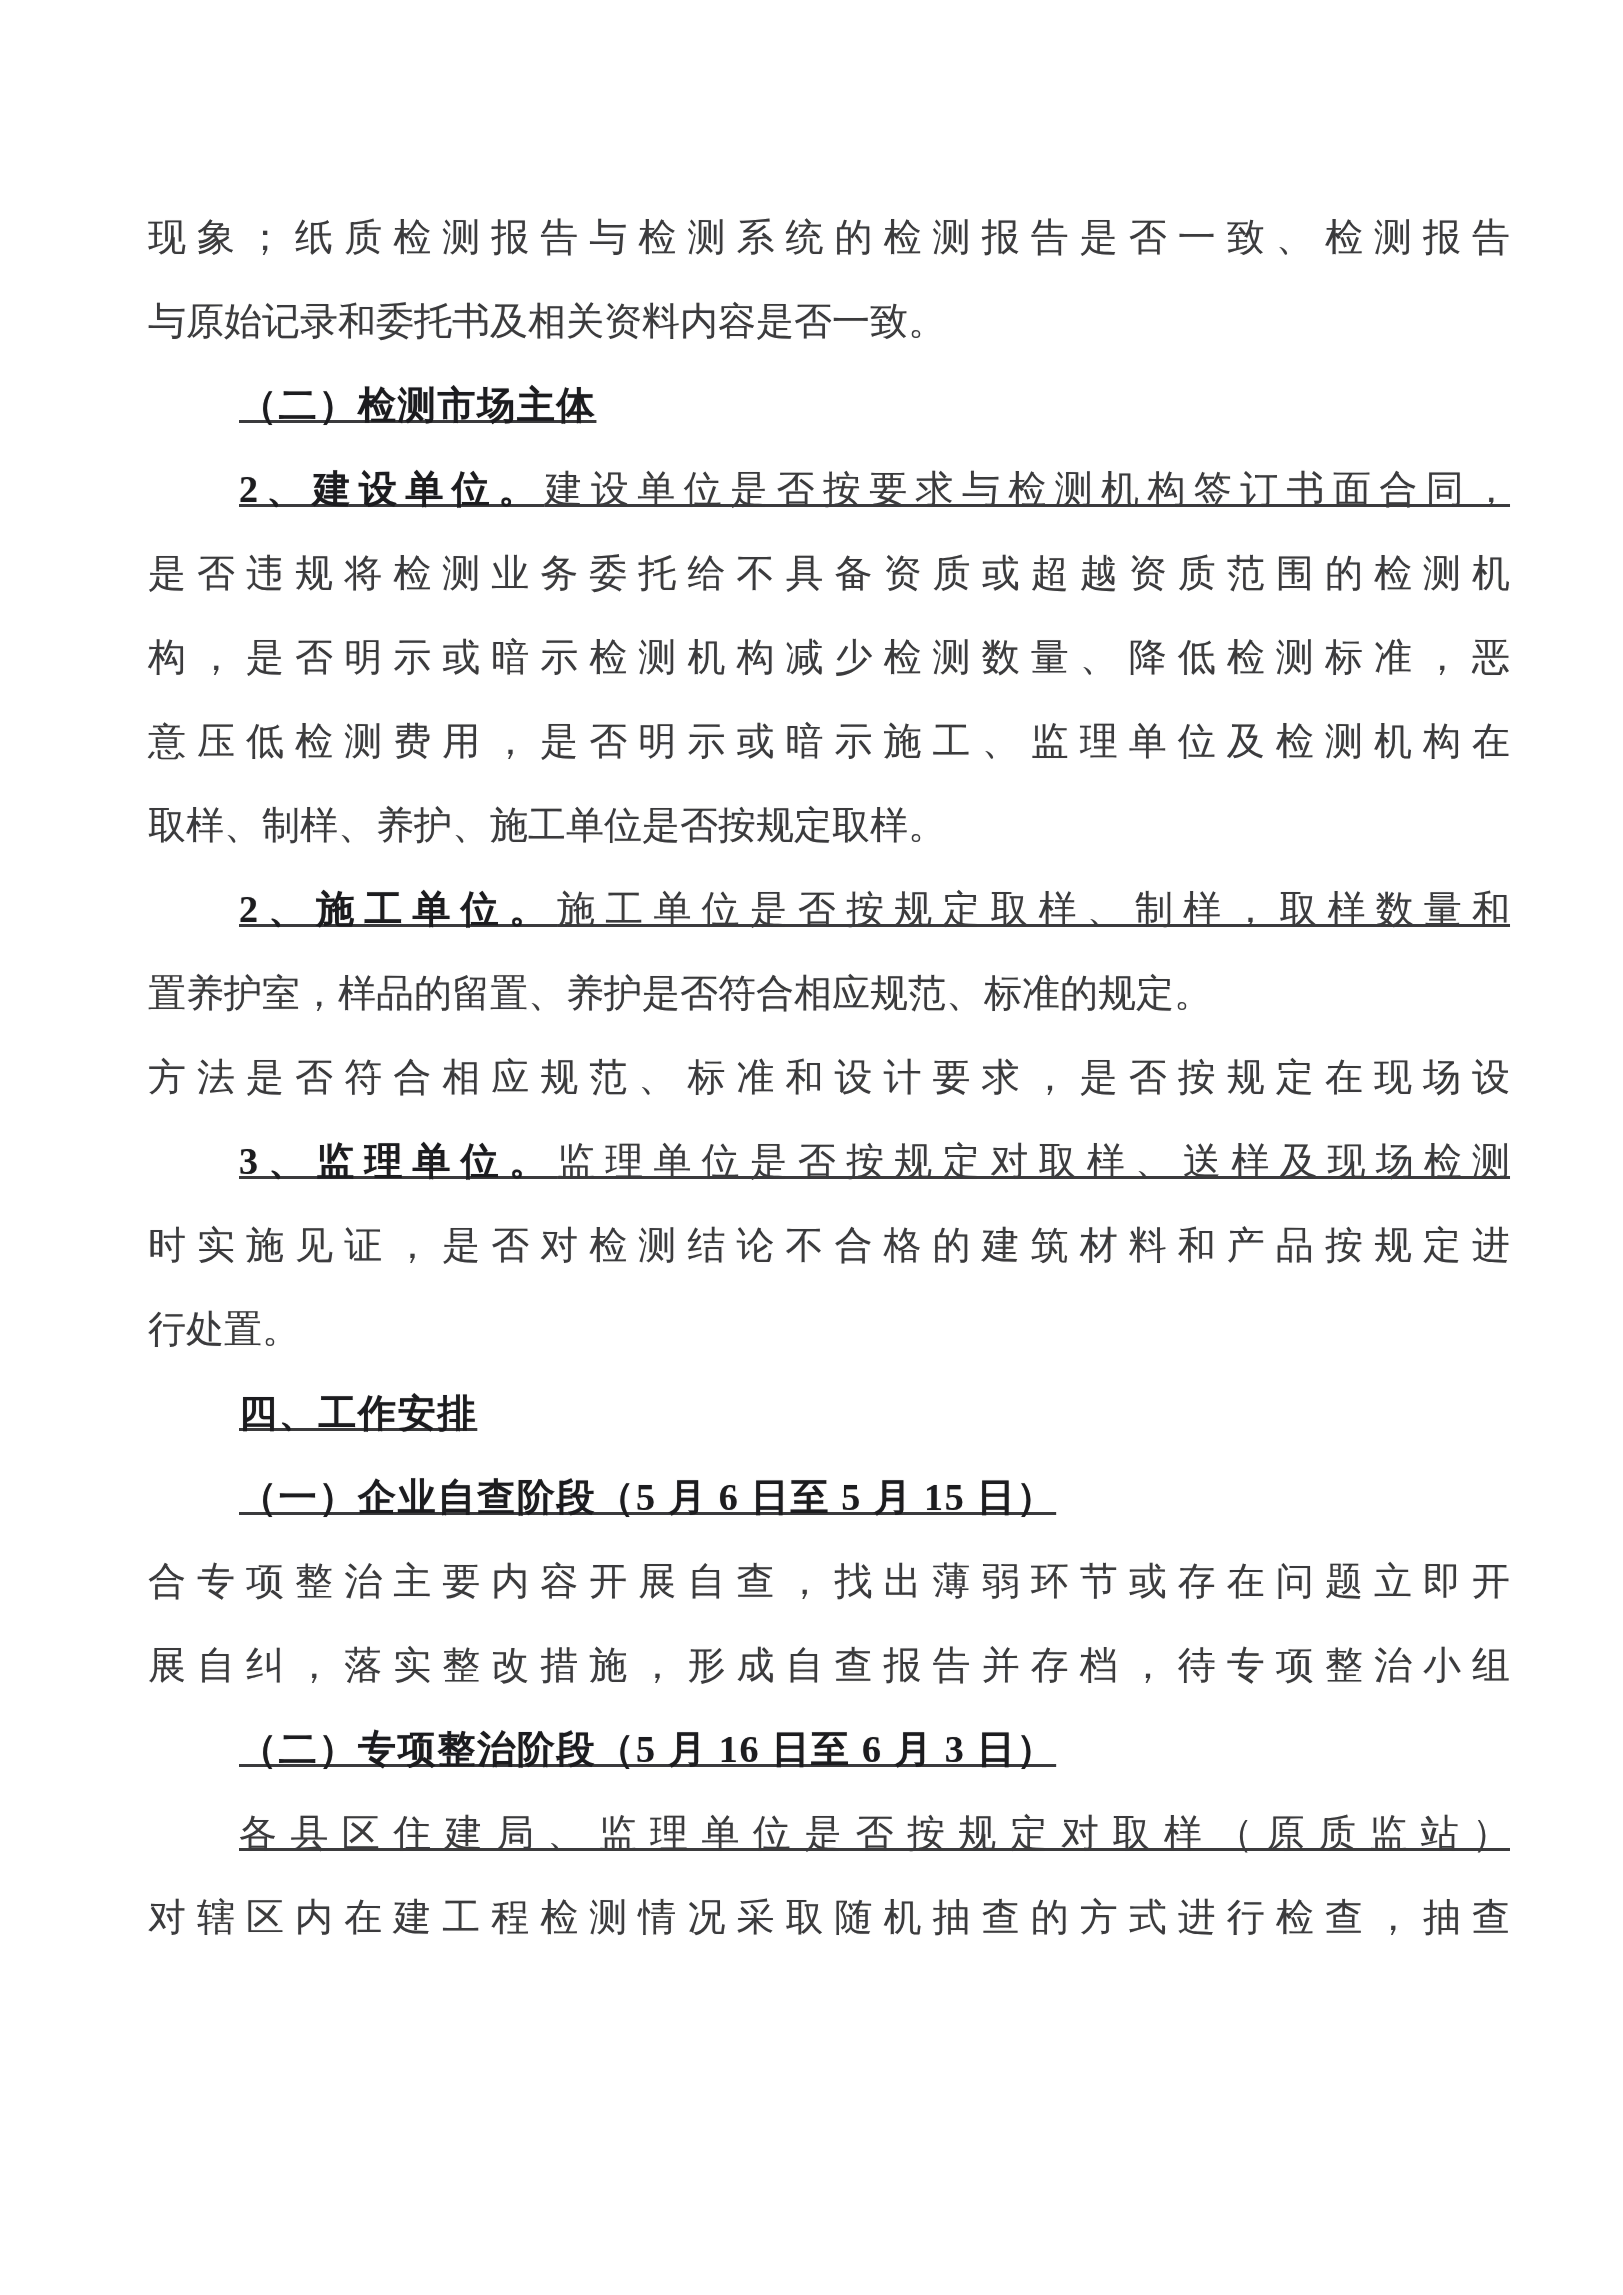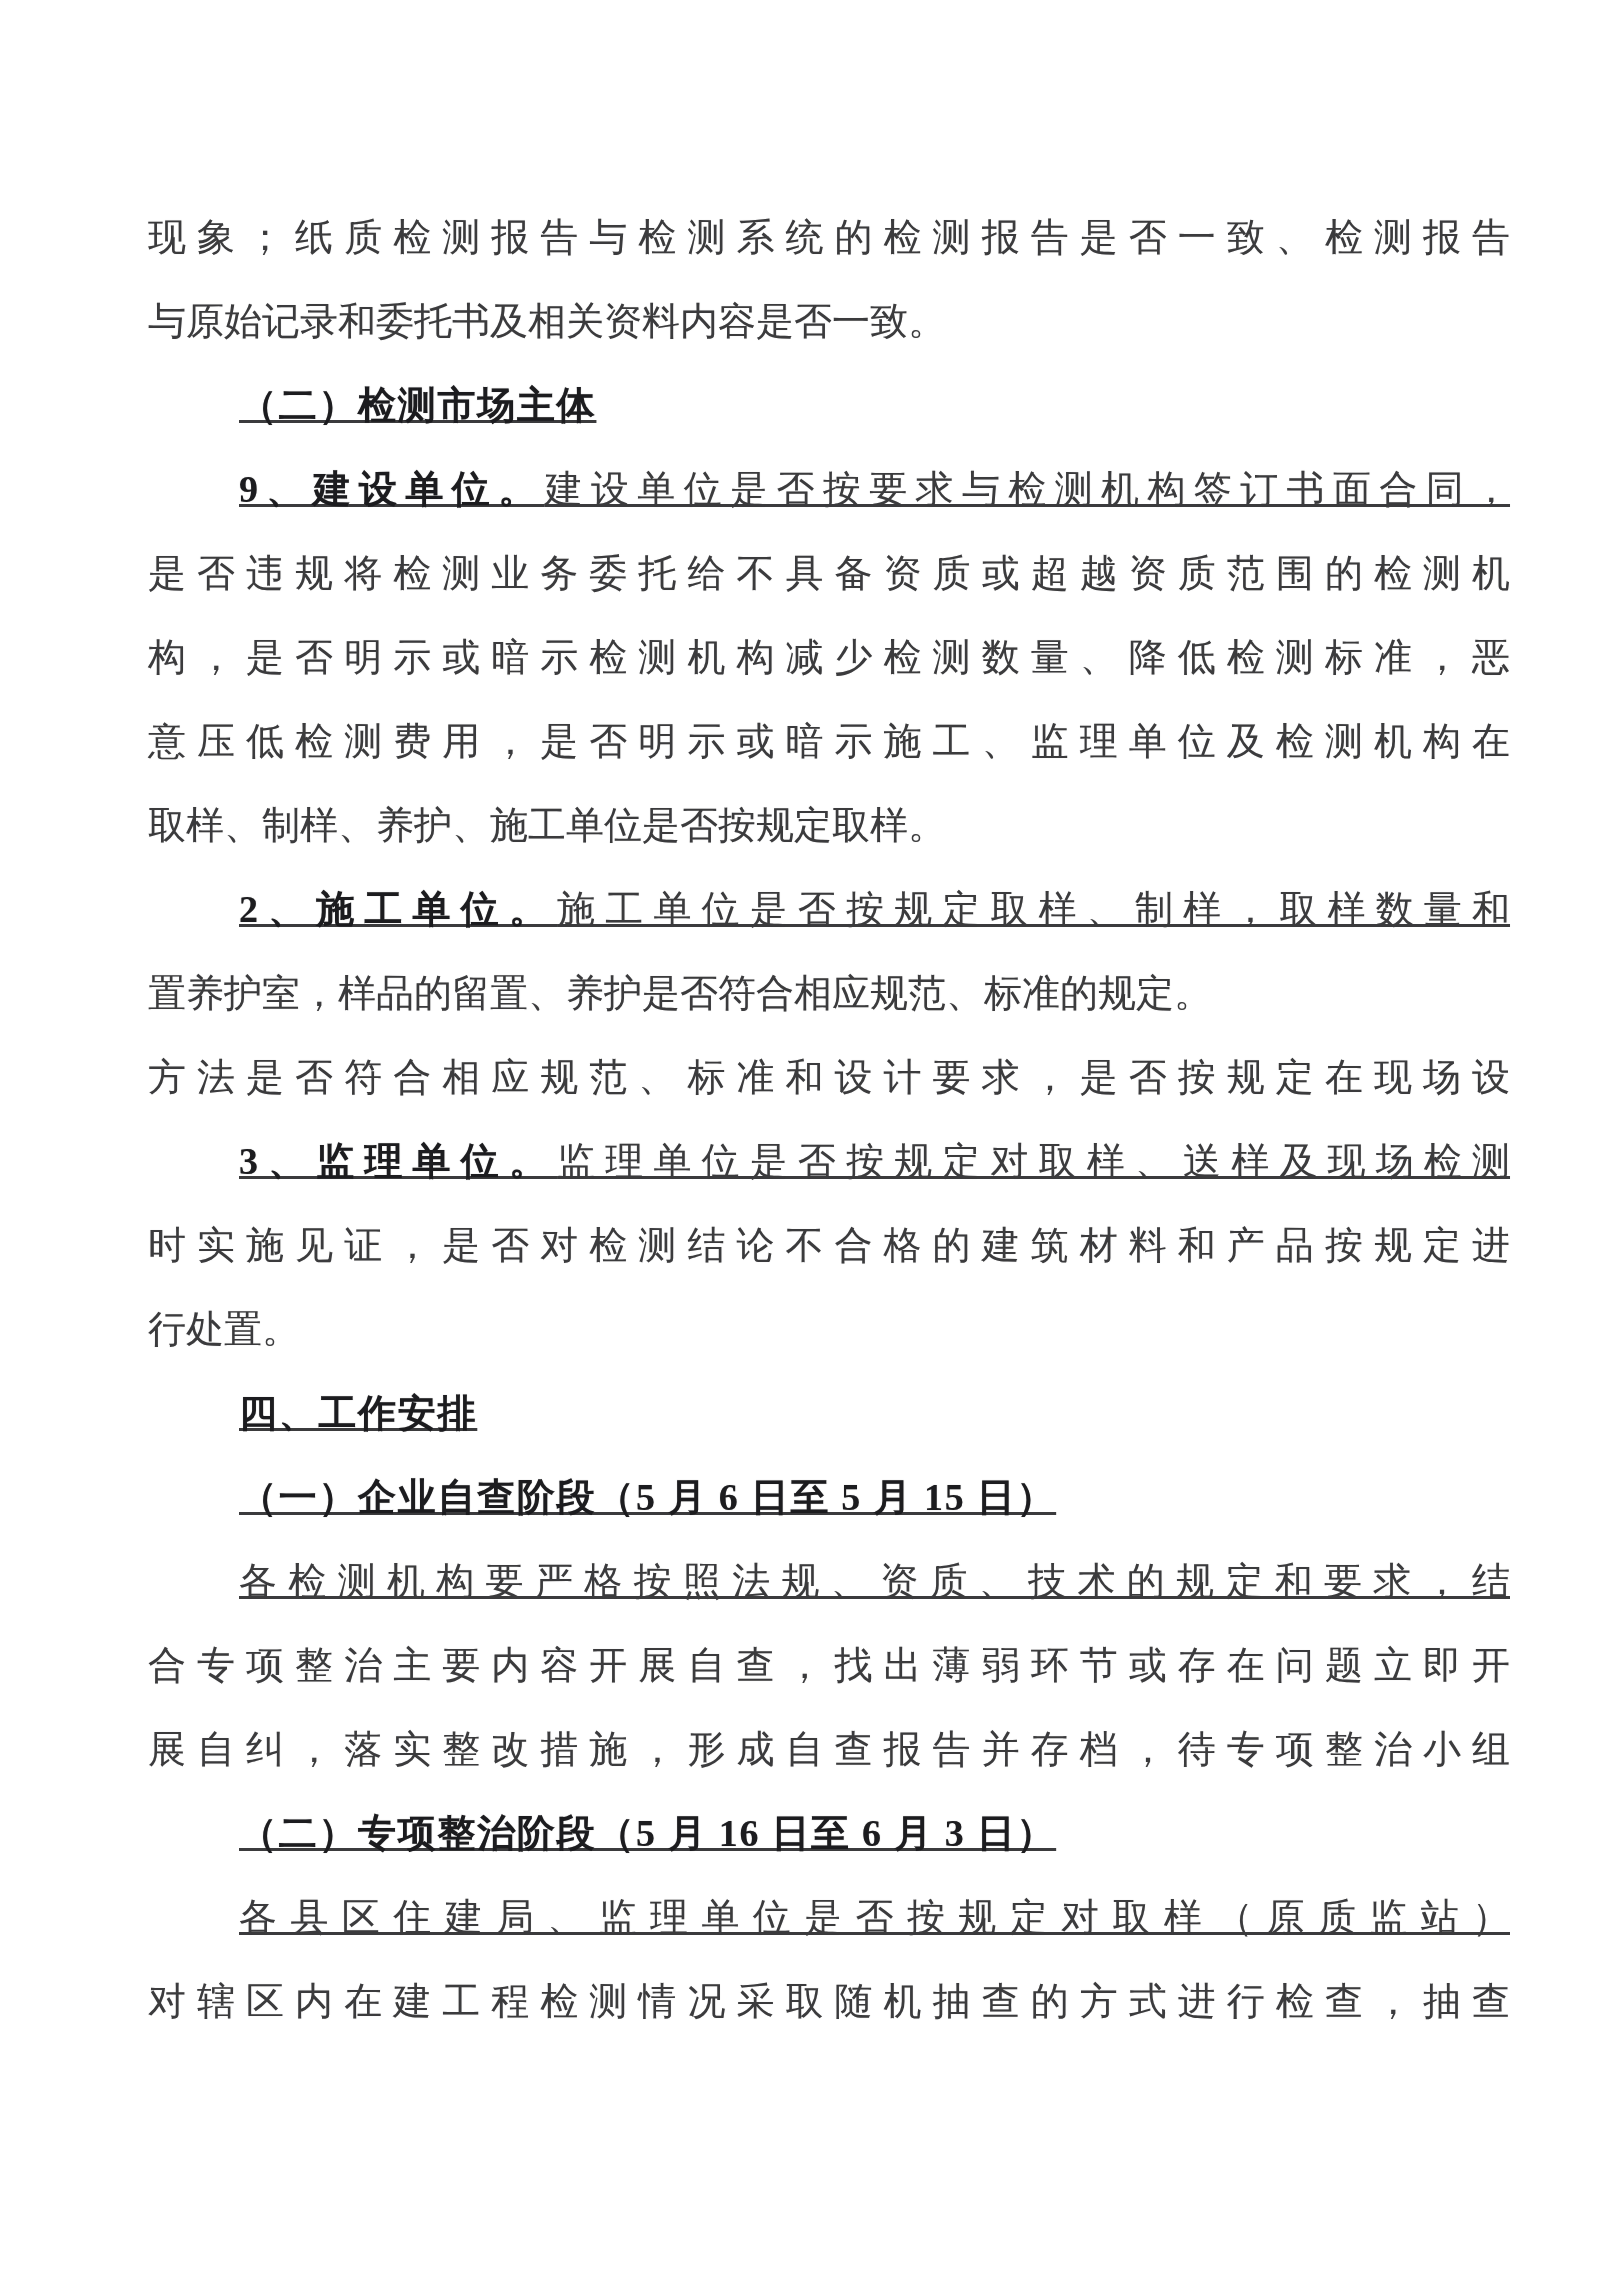--- a/index.html
+++ b/index.html
@@ -41,34 +41,33 @@
   .heading .b { letter-spacing: 1.7px; }
 </style>
 </head>
 <body>
 
 <div class="page">
   <div class="content" id="doc">
       <div class="line fill"><span class="r">现象；纸质检测报告与检测系统的检测报告是否一致、检测报告</span></div>
       <div class="line"><span class="r">与原始记录和委托书及相关资料内容是否一致。</span></div>
       <div class="line indent heading"><span class="b">（二）检测市场主体</span></div>
-      <div class="line fill indent"><span class="b">9、建设单位。</span><span class="r">建设单位是否按要求与检测机构签订书面合同，</span></div>
+      <div class="line fill indent"><span class="b">2、建设单位。</span><span class="r">建设单位是否按要求与检测机构签订书面合同，</span></div>
       <div class="line fill"><span class="r">是否违规将检测业务委托给不具备资质或超越资质范围的检测机</span></div>
       <div class="line fill"><span class="r">构，是否明示或暗示检测机构减少检测数量、降低检测标准，恶</span></div>
       <div class="line fill"><span class="r">意压低检测费用，是否明示或暗示施工、监理单位及检测机构在</span></div>
       <div class="line"><span class="r">取样、制样、养护、施工单位是否按规定取样。</span></div>
       <div class="line fill indent"><span class="b">2、施工单位。</span><span class="r">施工单位是否按规定取样、制样，取样数量和</span></div>
       <div class="line"><span class="r">置养护室，样品的留置、养护是否符合相应规范、标准的规定。</span></div>
       <div class="line fill"><span class="r">方法是否符合相应规范、标准和设计要求，是否按规定在现场设</span></div>
       <div class="line fill indent"><span class="b">3、监理单位。</span><span class="r">监理单位是否按规定对取样、送样及现场检测</span></div>
       <div class="line fill"><span class="r">时实施见证，是否对检测结论不合格的建筑材料和产品按规定进</span></div>
       <div class="line"><span class="r">行处置。</span></div>
       <div class="line indent heading"><span class="b">四、工作安排</span></div>
       <div class="line indent heading"><span class="b">（一）企业自查阶段（5 月 6 日至 5 月 15 日）</span></div>
-      <div class="line fill indent"><span class="r">各检测机构要严格按照法规、资质、技术的规定和要求，结</span></div>
       <div class="line fill"><span class="r">合专项整治主要内容开展自查，找出薄弱环节或存在问题立即开</span></div>
       <div class="line fill"><span class="r">展自纠，落实整改措施，形成自查报告并存档，待专项整治小组</span></div>
       <div class="line indent heading"><span class="b">（二）专项整治阶段（5 月 16 日至 6 月 3 日）</span></div>
       <div class="line fill indent"><span class="r">各县区住建局、监理单位是否按规定对取样（原质监站）</span></div>
       <div class="line fill"><span class="r">对辖区内在建工程检测情况采取随机抽查的方式进行检查，抽查</span></div>
     </div>
 </div>
 
 
 </body></html>

